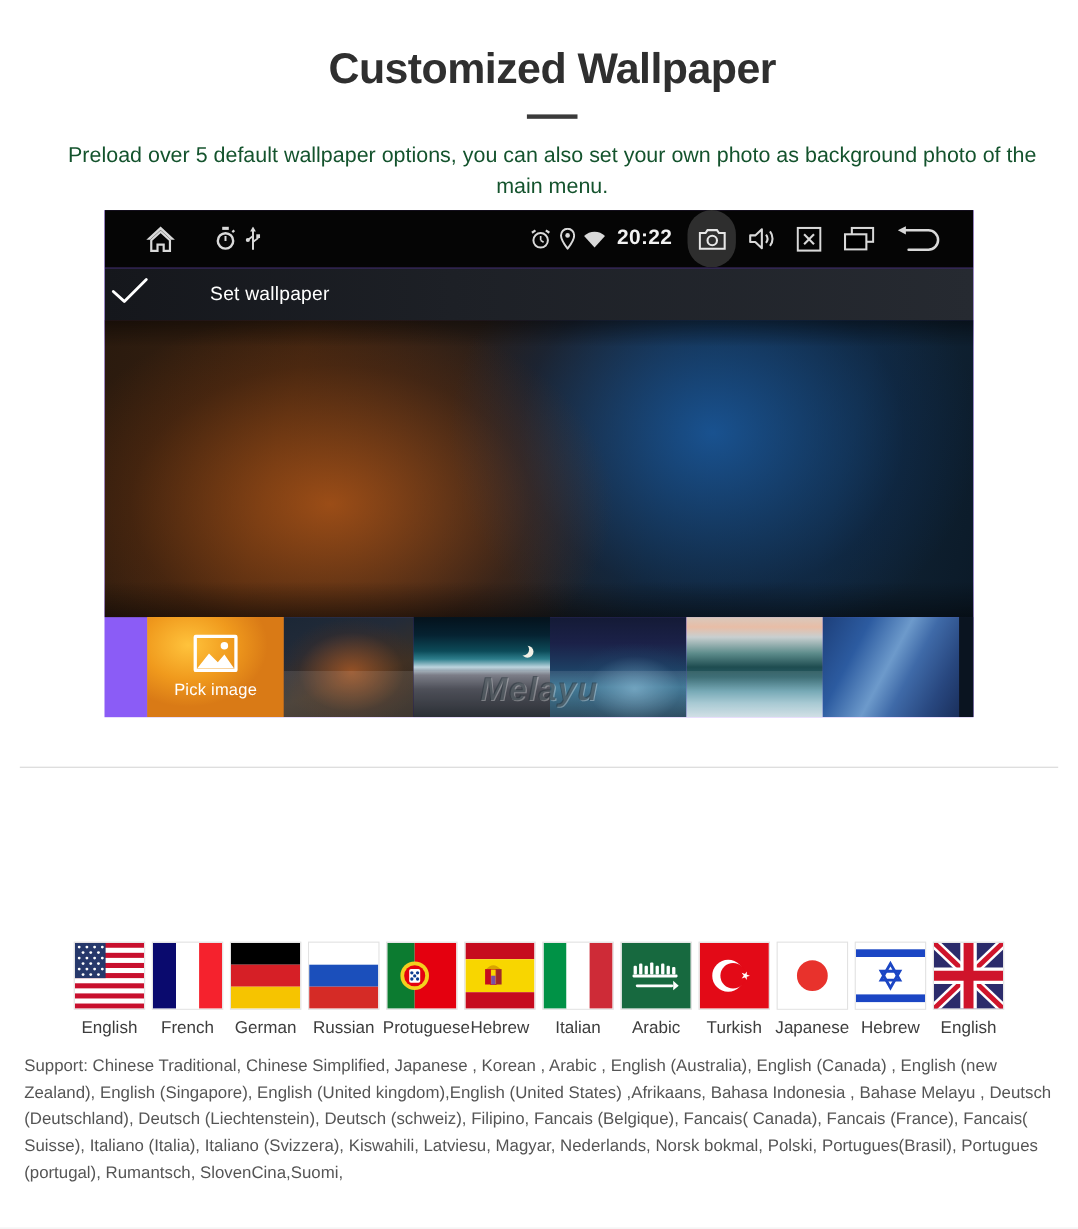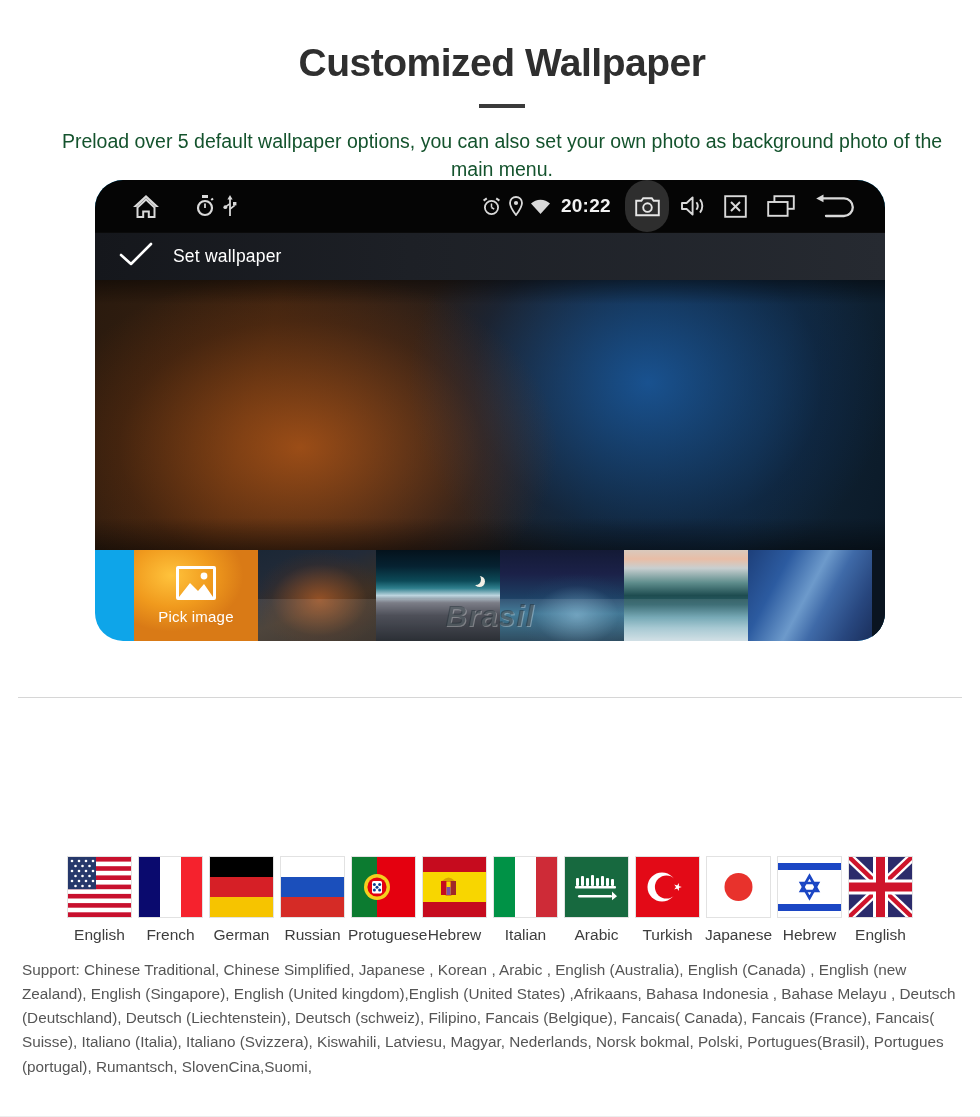--- a/index.html
+++ b/index.html
@@ -31,25 +31,24 @@
     font-size: 19.5px;
     color: #14532d;
     line-height: 1.42;
     width: 920px;
     margin: 20px auto 0;
   }
 
   
   .device {
     position: absolute;
-    left: 95px; top: 180px;
+    left: 95px; top: 191px;
     width: 790px; height: 461px;
-    background: #0ea5e9;
+    background: #8b5cf6;
     overflow: hidden;
-    border-radius: 28px;
   }
   .statusbar {
     position: relative;
     height: 52px;
     background: #050505;
     display: flex;
     align-items: center;
   }
   .sb-left { display: flex; align-items: center; gap: 0; padding-left: 28px; }
   .sb-right { display: flex; align-items: center; margin-left: auto; padding-right: 18px; }
@@ -65,22 +64,23 @@
     display: flex; align-items: center; justify-content: center;
     margin: 0 4px;
   }
 
   
   .actionbar {
     position: relative;
     height: 48px;
     background: linear-gradient(to right,#15171c 0%,#1d2026 40%,#262a31 100%);
     display: flex; align-items: center;
-    padding-left: 24px;
+    padding-left: 6px;
     border-top: 1px solid #0a0a0a;
+    gap: 36px;
   }
   .actionbar .label {
     color: #ffffff;
     font-size: 17.5px;
     margin-left: 20px;
     letter-spacing: 0.2px;
   }
 
   
   .preview {
@@ -333,21 +333,21 @@
         </div>
       <div class="thumb t4">
           <div class="thumb-dim"></div>
         </div>
       <div class="thumb t5">
           <div class="thumb-dim"></div>
         </div>
       <div class="thumb t6"></div>
       <div class="thumb t7"></div>
 
-      <div class="watermark">Brasil</div>
+      <div class="watermark">Melayu</div>
     </div>
   </div>
 
   <div class="divider" style="top:697px;"></div>
 
 
   <div class="flags-row">
 
     <div class="flag-item">
       <div class="flag-box">

